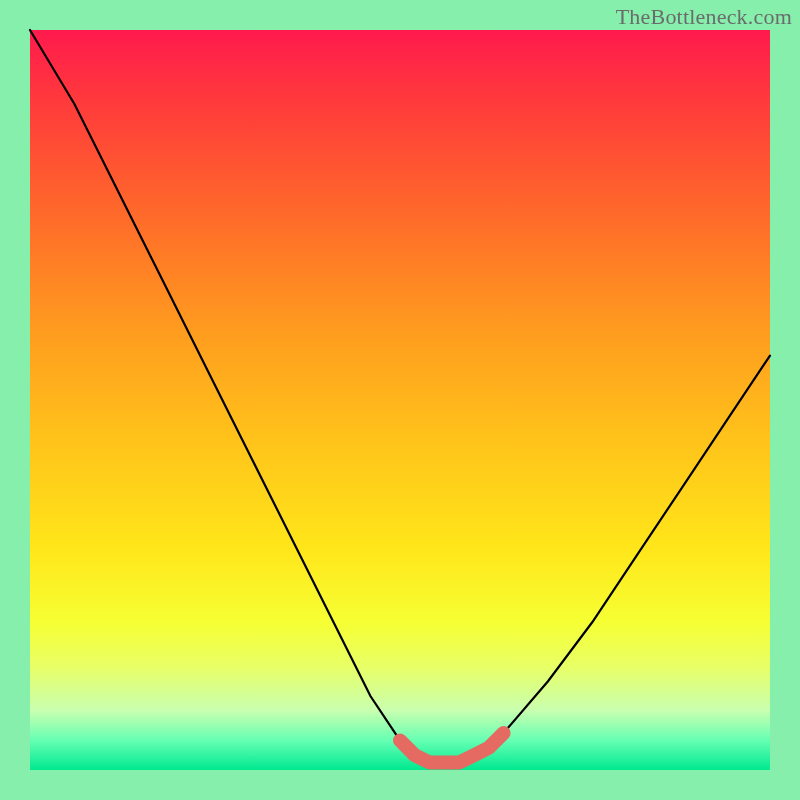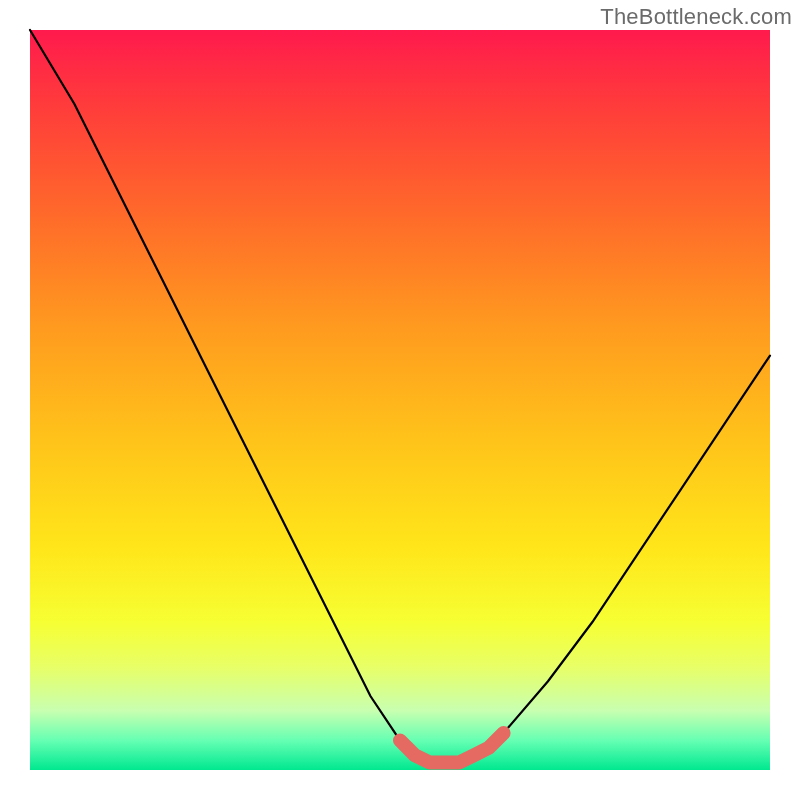--- a/index.html
+++ b/index.html
@@ -10,21 +10,22 @@
     background: #000;
     overflow: hidden;
     font-family: Arial, Helvetica, sans-serif;
   }
   .frame {
     position: absolute;
     left: 0;
     top: 0;
     width: 800px;
     height: 800px;
-    background: #ffffff;
+    background: #86efac;
+    font-family: Liberation Serif, serif;
   }
   .plot {
     position: absolute;
     left: 30px;
     top: 30px;
     width: 740px;
     height: 740px;
     background: linear-gradient(to bottom,
       #ff1a4d 0%,
       #ff3b3b 10%,

